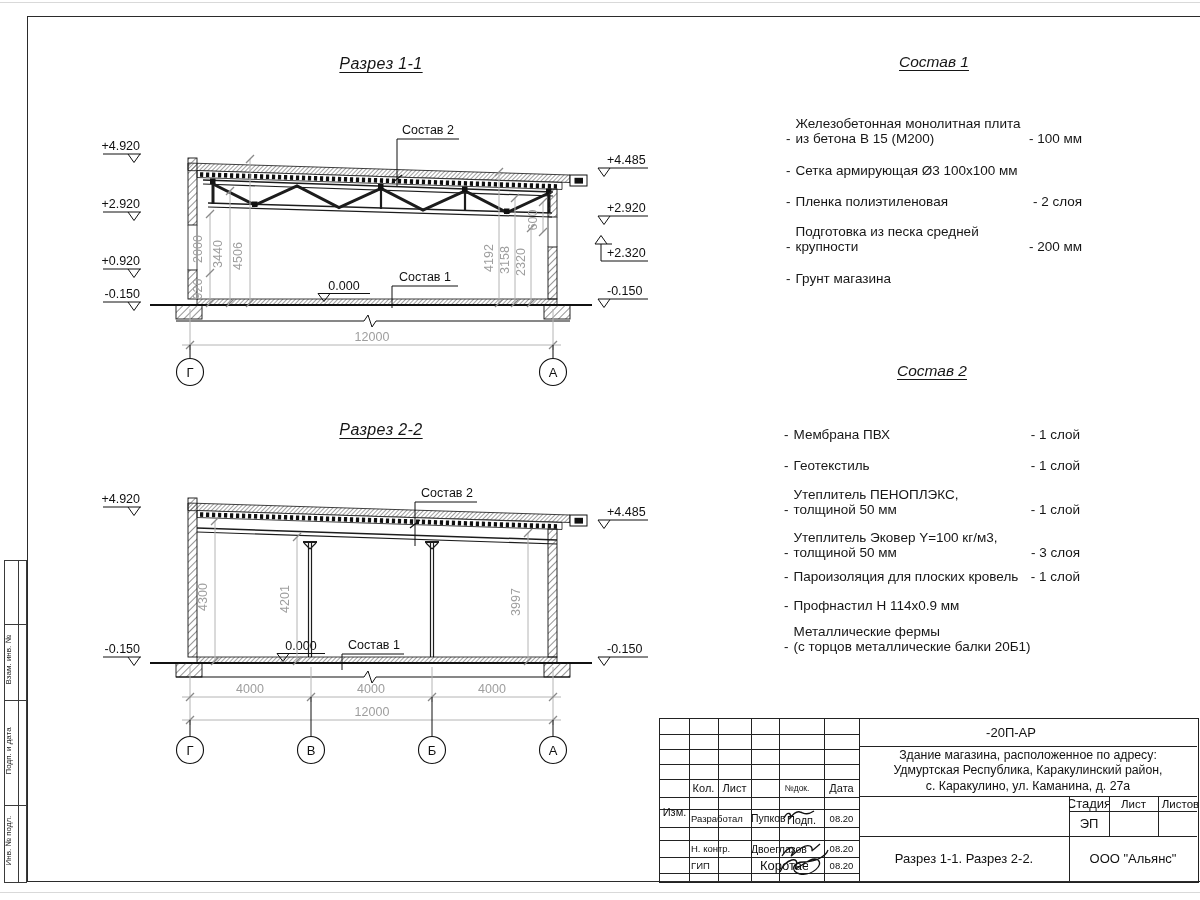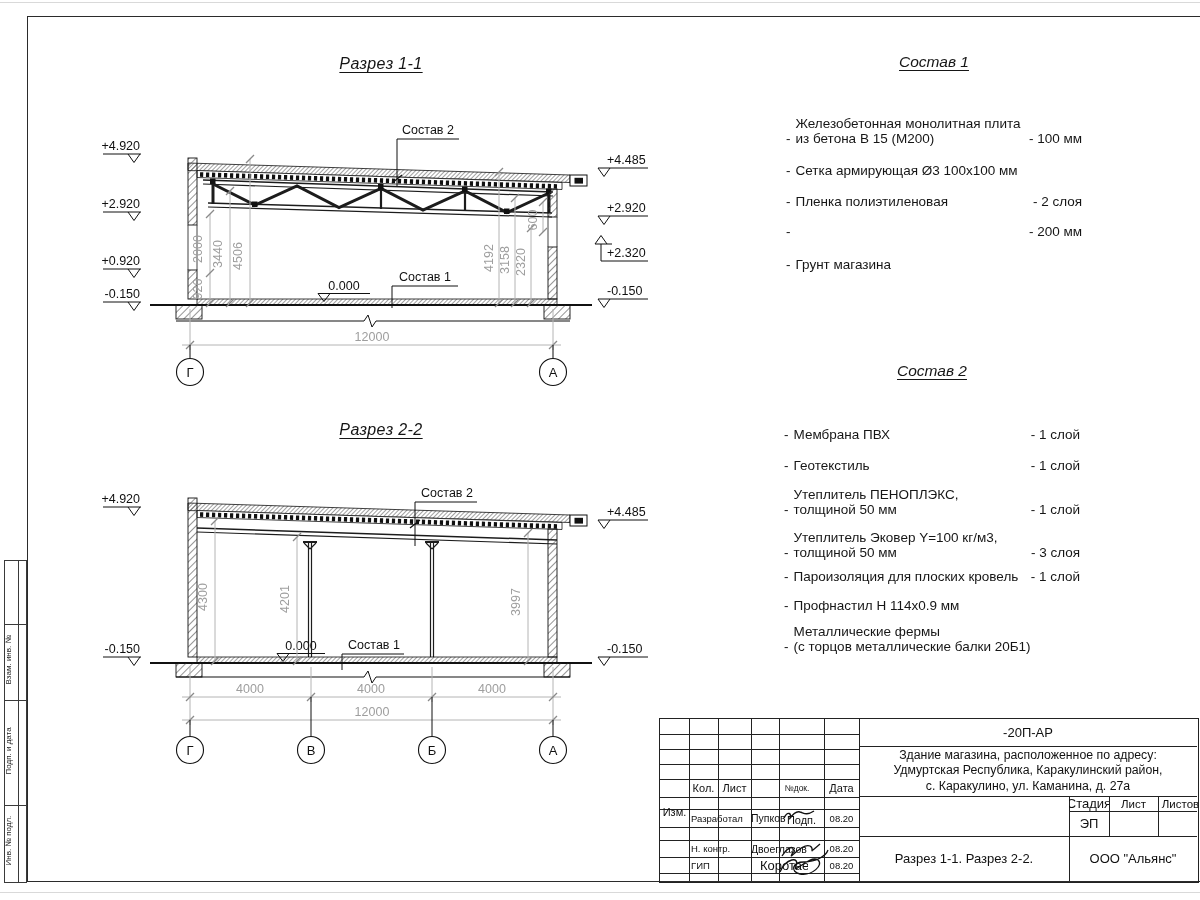--- a/index.html
+++ b/index.html
@@ -390,20 +390,22 @@
       <span class="t">Сетка армирующая Ø3 100х100 мм</span>
       <span class="v"></span>
       </div>
     <div class="it" style="margin-top:16px;">
       <span class="dash">-</span>
       <span class="t">Пленка полиэтиленовая</span>
       <span class="v">-  2 слоя</span>
       </div>
     <div class="it" style="margin-top:16px;">
       <span class="dash">-</span>
+      <span class="t">Подготовка из песка средней
+крупности</span>
       <span class="v">- 200 мм</span>
       </div>
     <div class="it" style="margin-top:18px;">
       <span class="dash">-</span>
       <span class="t">Грунт магазина</span>
       <span class="v"></span>
       </div>
   </div>
 </div>
 
@@ -490,21 +492,21 @@
   <div class="cell small" style="left:164px;top:90px;width:35px;height:18px;">08.20</div>
 
   <div class="cell left small" style="left:0;top:121px;width:58px;height:17px;">Н. контр.</div>
   <div class="cell left" style="left:60px;top:121px;width:60px;height:17px;font-size:10.5px;">Двоеглазов</div>
   <div class="cell small" style="left:164px;top:121px;width:35px;height:17px;">08.20</div>
 
   <div class="cell left small" style="left:0;top:138px;width:58px;height:16px;">ГИП</div>
   <div class="cell left" style="left:60px;top:138px;width:60px;height:16px;font-size:13px;padding-left:12px;">Коротаев</div>
   <div class="cell small" style="left:164px;top:138px;width:35px;height:16px;">08.20</div>
 
-  <div class="cell mid" style="left:199px;top:0;width:338px;height:27px;">-20П-АР</div>
+  <div class="cell mid" style="left:182px;top:0;width:338px;height:27px;">-20П-АР</div>
   <div class="cell addr" style="left:199px;top:27px;width:338px;height:50px;">Здание магазина, расположенное по адресу:
 Удмуртская Республика, Каракулинский район,
 с. Каракулино, ул. Каманина, д. 27а</div>
   <div class="cell" style="left:409px;top:77px;width:40px;height:15px;font-size:13px;">Стадия</div>
   <div class="cell" style="left:449px;top:77px;width:49px;height:15px;font-size:11.5px;">Лист</div>
   <div class="cell" style="left:498px;top:77px;width:45px;height:15px;font-size:11.5px;">Листов</div>
   <div class="cell mid" style="left:409px;top:92px;width:40px;height:25px;">ЭП</div>
   <div class="cell mid" style="left:199px;top:117px;width:210px;height:45px;">Разрез 1-1. Разрез 2-2.</div>
   <div class="cell mid" style="left:409px;top:117px;width:128px;height:45px;">ООО "Альянс"</div>
 </div>

